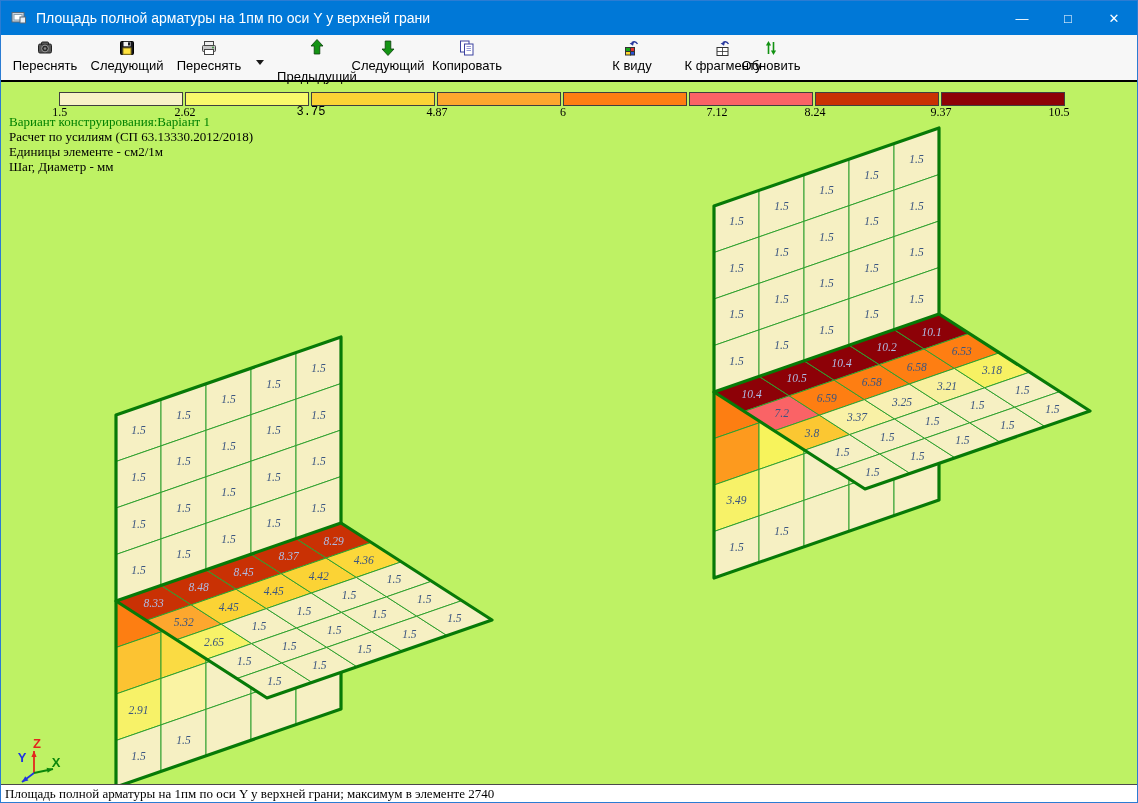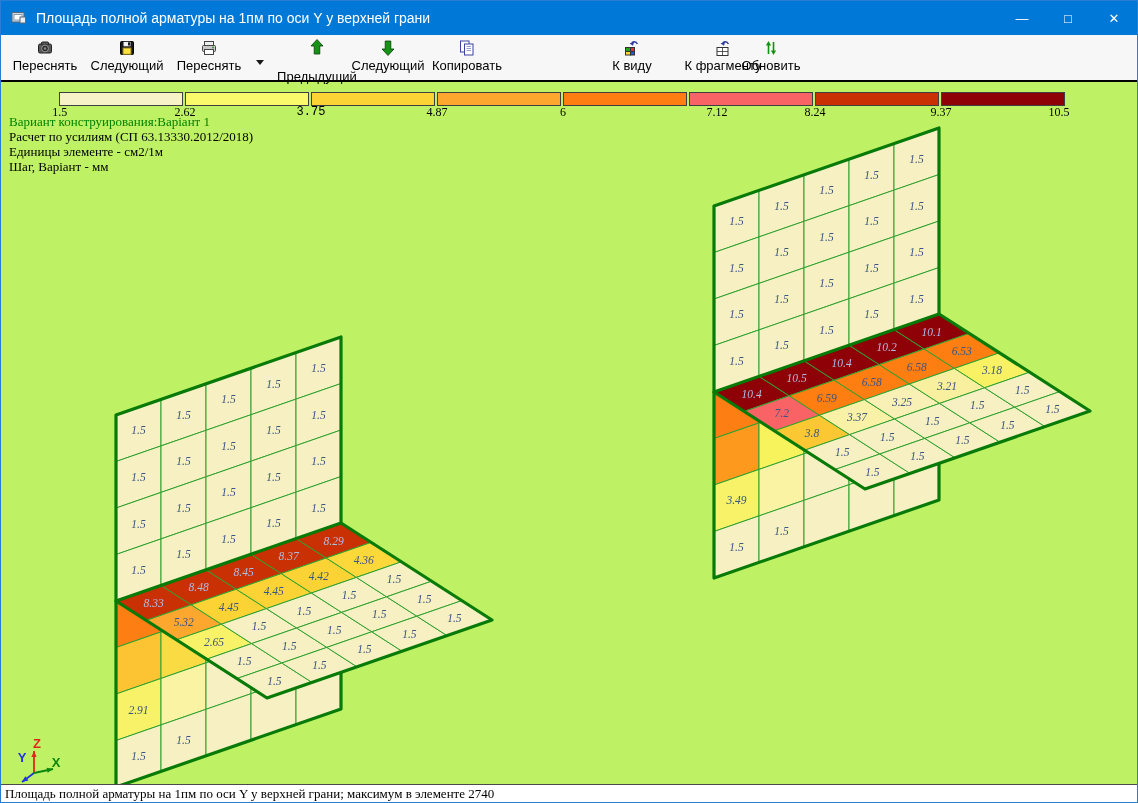--- a/index.html
+++ b/index.html
@@ -188,21 +188,21 @@
       <span class="scale-lab" style="left: 630px; margin-left: 28px;">7.12</span>
       <span class="scale-lab" style="left: 756px;">8.24</span>
       <span class="scale-lab" style="left: 882px;">9.37</span>
       <span class="scale-lab" style="left: 1008px; transform: translateX(-88%);">10.5</span>
     </div>
 
   <div class="infoblock" id="infoblock">
       <div class="info-line" style="color: rgb(0, 128, 0);">Вариант конструирования:Варіант 1</div>
       <div class="info-line" style="color: rgb(0, 0, 0);">Расчет по усилиям (СП 63.13330.2012/2018)</div>
       <div class="info-line" style="color: rgb(0, 0, 0);">Единицы элементе - см2/1м</div>
-      <div class="info-line" style="color: rgb(0, 0, 0);">Шаг, Варіант - мм</div>
+      <div class="info-line" style="color: rgb(0, 0, 0);">Шаг, Диаметр - мм</div>
     </div>
 
   <svg class="scene" id="scene" viewBox="0 0 1138 803">
       <polygon points="115.0,414.0 160.0,398.4 160.0,444.9 115.0,460.5" fill="#F6F0C3" stroke="#2fa12f" stroke-width="1" stroke-linejoin="round"></polygon>
       <polygon points="160.0,398.4 205.0,382.8 205.0,429.3 160.0,444.9" fill="#F6F0C3" stroke="#2fa12f" stroke-width="1" stroke-linejoin="round"></polygon>
       <polygon points="205.0,382.8 250.0,367.2 250.0,413.7 205.0,429.3" fill="#F6F0C3" stroke="#2fa12f" stroke-width="1" stroke-linejoin="round"></polygon>
       <polygon points="250.0,367.2 295.0,351.6 295.0,398.1 250.0,413.7" fill="#F6F0C3" stroke="#2fa12f" stroke-width="1" stroke-linejoin="round"></polygon>
       <polygon points="295.0,351.6 340.0,336.0 340.0,382.5 295.0,398.1" fill="#F6F0C3" stroke="#2fa12f" stroke-width="1" stroke-linejoin="round"></polygon>
       <polygon points="115.0,460.5 160.0,444.9 160.0,491.4 115.0,507.0" fill="#F6F0C3" stroke="#2fa12f" stroke-width="1" stroke-linejoin="round"></polygon>
       <polygon points="160.0,444.9 205.0,429.3 205.0,475.8 160.0,491.4" fill="#F6F0C3" stroke="#2fa12f" stroke-width="1" stroke-linejoin="round"></polygon>

